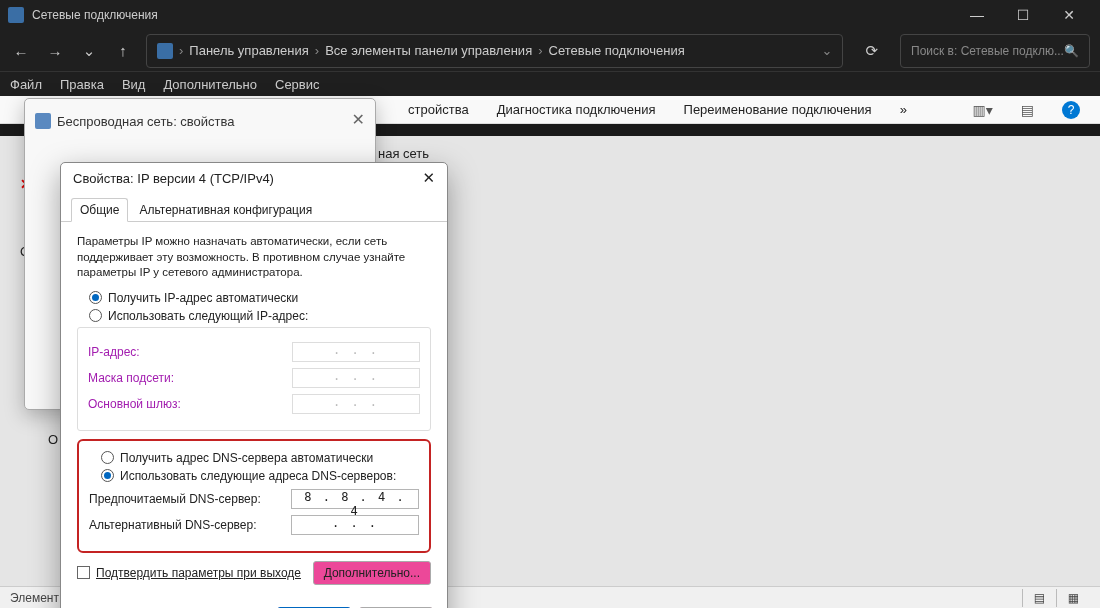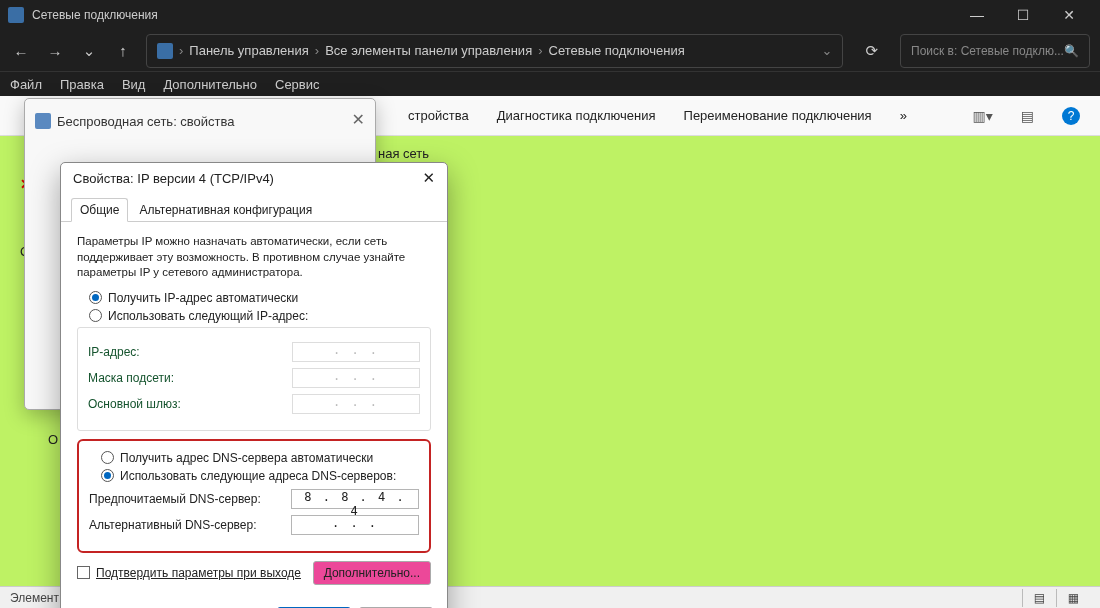--- a/index.html
+++ b/index.html
@@ -13,26 +13,26 @@
 .navbar { height:42px; background:#1f1f1f; display:flex; align-items:center; padding:0 10px; gap:12px; border-bottom:1px solid #333; }
 .navbtn { color:#ccc; font-size:15px; width:22px; text-align:center; }
 .addrbox { flex:1; height:34px; border:1px solid #444; border-radius:4px; display:flex; align-items:center; padding:0 10px; color:#ccc; font-size:13px; gap:6px; }
 .addrbox .ai { width:16px; height:16px; background:#3a6ea5; border-radius:2px; }
 .chev { color:#888; }
 .refresh { color:#ccc; font-size:15px; padding:0 10px; }
 .searchbox { width:190px; height:34px; border:1px solid #444; border-radius:4px; display:flex; align-items:center; padding:0 10px; color:#888; font-size:12px; justify-content:space-between; }
 
 .menubar { height:24px; display:flex; align-items:center; padding:0 10px; gap:18px; color:#ccc; font-size:13px; background:#1f1f1f; }
 
-.toolbar { height:40px; background:#f9f9f9; display:flex; align-items:center; padding:0 20px; gap:28px; color:#222; font-size:13px; border-bottom:1px solid #ddd; }
+.toolbar { height:28px; background:#f9f9f9; display:flex; align-items:center; padding:0 20px; gap:28px; color:#222; font-size:13px; border-bottom:1px solid #ddd; }
 .toolbar .sp { flex:1; }
 .tbicon { font-size:14px; color:#555; }
 .help { width:18px; height:18px; background:#0078d4; color:#fff; border-radius:50%; display:flex; align-items:center; justify-content:center; font-size:12px; }
 
-.content { position:absolute; top:136px; left:0; right:0; bottom:22px; background:#bef264; color:#222; font-size:13px; padding-left:20px; }
+.content { position:absolute; top:136px; left:0; right:0; bottom:22px; background:#e5e5e5; color:#222; font-size:13px; padding-left:20px; }
 .netitem { position:absolute; left:378px; top:10px; font-size:13px; color:#222; }
 .netitem .sub { color:#777; font-size:12px; margin-top:2px; }
 .redx { position:absolute; left:20px; top:40px; color:#d00; font-weight:bold; font-size:14px; }
 .bg-label { position:absolute; font-size:13px; color:#222; }
 
 .statusbar { position:absolute; bottom:0; left:0; right:0; height:22px; background:#f0f0f0; border-top:1px solid #ccc; display:flex; align-items:center; padding:0 10px; font-size:12px; color:#444; }
 .statusbar .sp { flex:1; }
 .sbicon { width:34px; height:18px; border-left:1px solid #bbb; display:flex; align-items:center; justify-content:center; }
 
 
@@ -59,21 +59,21 @@
 .dlg2 .tab.act { border:1px solid #ccc; border-bottom:1px solid #fff; background:#fff; border-radius:3px 3px 0 0; }
 .dlg2 .body { padding:12px 16px 14px; }
 .dlg2 .info { font-size:11.5px; line-height:1.35; margin-bottom:10px; }
 .radiorow { display:flex; align-items:center; gap:6px; margin:4px 12px; }
 .radio { width:13px; height:13px; border:1px solid #555; border-radius:50%; display:inline-flex; align-items:center; justify-content:center; }
 .radio.sel::after { content:""; width:7px; height:7px; background:#0067c0; border-radius:50%; display:block; }
 .fieldset { border:1px solid #ddd; border-radius:3px; padding:8px 10px 10px; margin:4px 0 8px; }
 .fieldset.red { border:2px solid #c42323; border-radius:6px; padding:6px 10px 10px; }
 .frow { display:flex; align-items:center; justify-content:space-between; margin:6px 0; }
 .frow label { font-size:12px; }
-.frow.disabled label { color:#14532d; }
+.frow.disabled label { color:#a21caf; }
 .ipinput { width:128px; height:20px; border:1px solid #b5b5b5; font-family:monospace; font-size:12px; letter-spacing:2px; text-align:center; color:#222; padding:0 4px; }
 .ipinput.dis { color:#bbb; border-color:#ddd; }
 .checkrow { display:flex; align-items:center; gap:6px;text-decoration:underline; }
 .box { width:13px; height:13px; border:1px solid #666; display:inline-block; }
 .btnrow { display:flex; justify-content:flex-end; gap:8px; padding:8px 14px 12px; }
 .btn { min-width:74px; height:24px; border:1px solid #aaa; background:#ec4899; border-radius:3px; font-size:12px; display:flex; align-items:center; justify-content:center; padding:0 10px; }
 .btn.def { border-color:#0067c0; }
 .advrow { display:flex; align-items:center; margin-top:6px; }
 .advrow .sp { flex:1; }
 </style>

